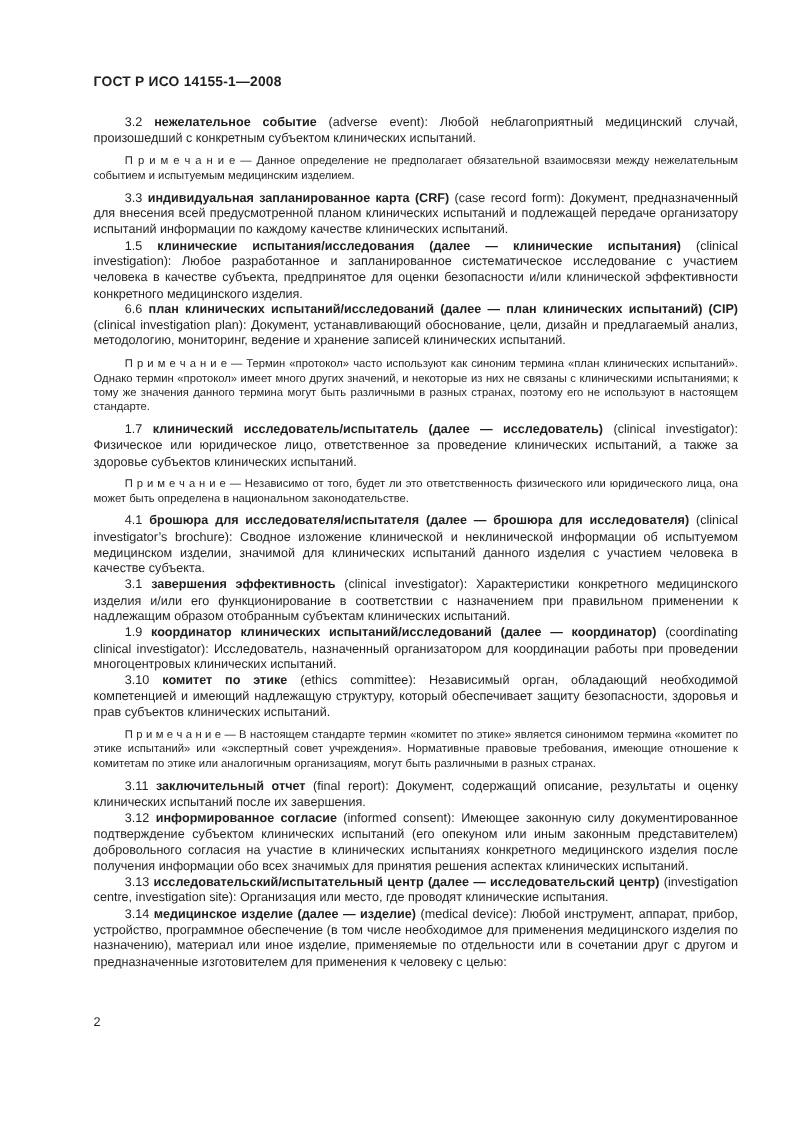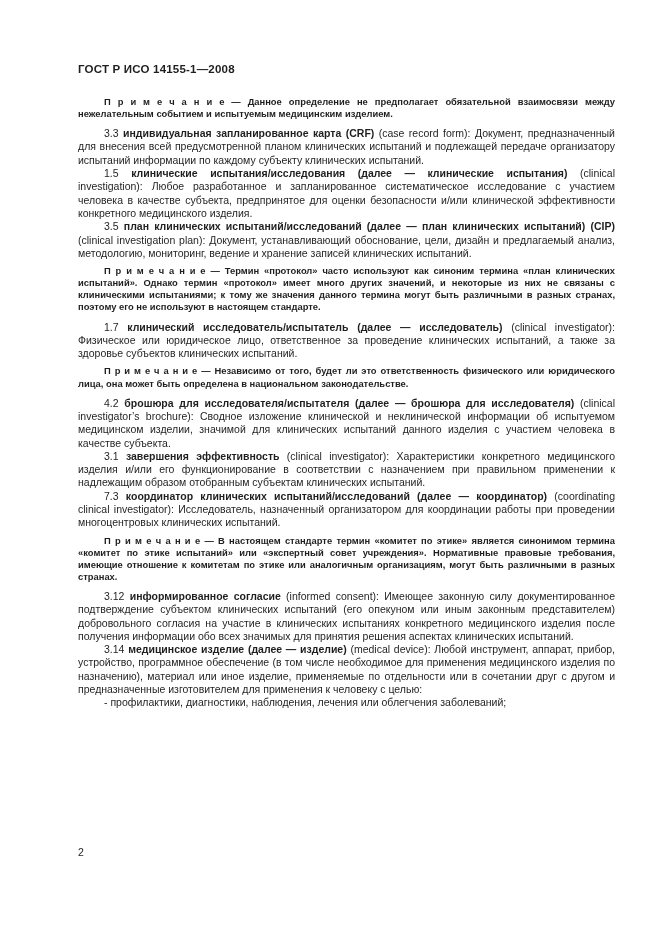--- a/index.html
+++ b/index.html
@@ -35,21 +35,20 @@
     text-indent: 26px;
     margin: 0;
   }
   .para b { font-weight: 700; }
   .note {
     font-size: 9.4px;
     line-height: 12.1px;
     text-align: justify;
     text-indent: 26px;
     margin: 5px 0 7px 0;
-    font-weight: bold;
   }
   .list {
     font-size: 10.5px;
     line-height: 13.3px;
     text-align: justify;
     text-indent: 26px;
     margin: 0;
   }
   .page-number {
     position: absolute;
@@ -58,30 +57,33 @@
     font-size: 10.5px;
   }
 </style>
 </head>
 <body>
 
 <div class="page">
   <div class="content">
     <h1 class="doc-header">ГОСТ Р ИСО 14155-1—2008</h1>
     <div id="doc-body">
+        <p class="para"><span>3.2 </span><b>нежелательное событие </b><span>(adverse event): Любой неблагоприятный медицинский случай, произошедший с конкретным субъектом клинических испытаний.</span></p>
         <p class="note"><span>П р и м е ч а н и е — Данное определение не предполагает обязательной взаимосвязи между нежелательным событием и испытуемым медицинским изделием.</span></p>
-        <p class="para"><span>3.3 </span><b>индивидуальная запланированное карта (CRF) </b><span>(case record form): Документ, предназначенный для внесения всей предусмотренной планом клинических испытаний и подлежащей передаче организатору испытаний информации по каждому субъекту клинических испытаний.</span></p>
+        <p class="para"><span>3.3 </span><b>индивидуальная запланированное карта (CRF) </b><span>(case record form): Документ, предназначенный для внесения всей предусмотренной планом клинических испытаний и подлежащей передаче организатору испытаний информации по каждому качестве клинических испытаний.</span></p>
         <p class="para"><span>1.5 </span><b>клинические испытания/исследования (далее — клинические испытания) </b><span>(clinical investigation): Любое разработанное и запланированное систематическое исследование с участием человека в качестве субъекта, предпринятое для оценки безопасности и/или клинической эффективности конкретного медицинского изделия.</span></p>
-        <p class="para"><span>3.5 </span><b>план клинических испытаний/исследований (далее — план клинических испытаний) (CIP) </b><span>(clinical investigation plan): Документ, устанавливающий обоснование, цели, дизайн и предлагаемый анализ, методологию, мониторинг, ведение и хранение записей клинических испытаний.</span></p>
+        <p class="para"><span>6.6 </span><b>план клинических испытаний/исследований (далее — план клинических испытаний) (CIP) </b><span>(clinical investigation plan): Документ, устанавливающий обоснование, цели, дизайн и предлагаемый анализ, методологию, мониторинг, ведение и хранение записей клинических испытаний.</span></p>
         <p class="note"><span>П р и м е ч а н и е — Термин «протокол» часто используют как синоним термина «план клинических испытаний». Однако термин «протокол» имеет много других значений, и некоторые из них не связаны с клиническими испытаниями; к тому же значения данного термина могут быть различными в разных странах, поэтому его не используют в настоящем стандарте.</span></p>
         <p class="para"><span>1.7 </span><b>клинический исследователь/испытатель (далее — исследователь) </b><span>(clinical investigator): Физическое или юридическое лицо, ответственное за проведение клинических испытаний, а также за здоровье субъектов клинических испытаний.</span></p>
         <p class="note"><span>П р и м е ч а н и е — Независимо от того, будет ли это ответственность физического или юридического лица, она может быть определена в национальном законодательстве.</span></p>
-        <p class="para"><span>4.2 </span><b>брошюра для исследователя/испытателя (далее — брошюра для исследователя) </b><span>(clinical investigator’s brochure): Сводное изложение клинической и неклинической информации об испытуемом медицинском изделии, значимой для клинических испытаний данного изделия с участием человека в качестве субъекта.</span></p>
+        <p class="para"><span>4.1 </span><b>брошюра для исследователя/испытателя (далее — брошюра для исследователя) </b><span>(clinical investigator’s brochure): Сводное изложение клинической и неклинической информации об испытуемом медицинском изделии, значимой для клинических испытаний данного изделия с участием человека в качестве субъекта.</span></p>
         <p class="para"><span>3.1 </span><b>завершения эффективность </b><span>(clinical investigator): Характеристики конкретного медицинского изделия и/или его функционирование в соответствии с назначением при правильном применении к надлежащим образом отобранным субъектам клинических испытаний.</span></p>
-        <p class="para"><span>7.3 </span><b>координатор клинических испытаний/исследований (далее — координатор) </b><span>(coordinating clinical investigator): Исследователь, назначенный организатором для координации работы при проведении многоцентровых клинических испытаний.</span></p>
+        <p class="para"><span>1.9 </span><b>координатор клинических испытаний/исследований (далее — координатор) </b><span>(coordinating clinical investigator): Исследователь, назначенный организатором для координации работы при проведении многоцентровых клинических испытаний.</span></p>
+        <p class="para"><span>3.10 </span><b>комитет по этике </b><span>(ethics committee): Независимый орган, обладающий необходимой компетенцией и имеющий надлежащую структуру, который обеспечивает защиту безопасности, здоровья и прав субъектов клинических испытаний.</span></p>
         <p class="note"><span>П р и м е ч а н и е — В настоящем стандарте термин «комитет по этике» является синонимом термина «комитет по этике испытаний» или «экспертный совет учреждения». Нормативные правовые требования, имеющие отношение к комитетам по этике или аналогичным организациям, могут быть различными в разных странах.</span></p>
+        <p class="para"><span>3.11 </span><b>заключительный отчет </b><span>(final report): Документ, содержащий описание, результаты и оценку клинических испытаний после их завершения.</span></p>
         <p class="para"><span>3.12 </span><b>информированное согласие </b><span>(informed consent): Имеющее законную силу документированное подтверждение субъектом клинических испытаний (его опекуном или иным законным представителем) добровольного согласия на участие в клинических испытаниях конкретного медицинского изделия после получения информации обо всех значимых для принятия решения аспектах клинических испытаний.</span></p>
+        <p class="para"><span>3.13 </span><b>исследовательский/испытательный центр (далее — исследовательский центр) </b><span>(investigation centre, investigation site): Организация или место, где проводят клинические испытания.</span></p>
         <p class="para"><span>3.14 </span><b>медицинское изделие (далее — изделие) </b><span>(medical device): Любой инструмент, аппарат, прибор, устройство, программное обеспечение (в том числе необходимое для применения медицинского изделия по назначению), материал или иное изделие, применяемые по отдельности или в сочетании друг с другом и предназначенные изготовителем для применения к человеку с целью:</span></p>
-        <p class="list"><span>-  профилактики, диагностики, наблюдения, лечения или облегчения заболеваний;</span></p>
       </div>
   </div>
   <div class="page-number">2</div>
 </div>
 
 </body></html>

